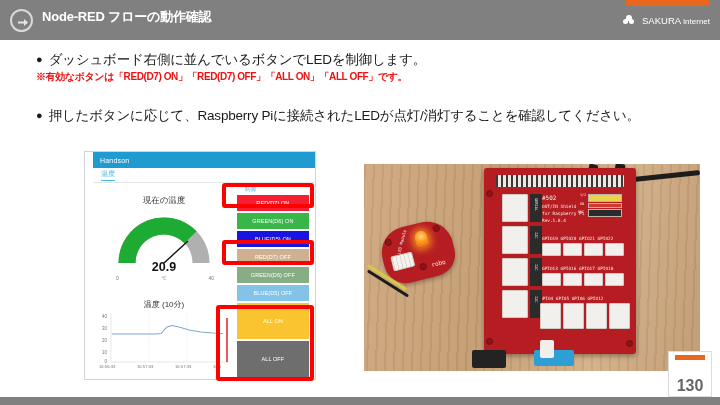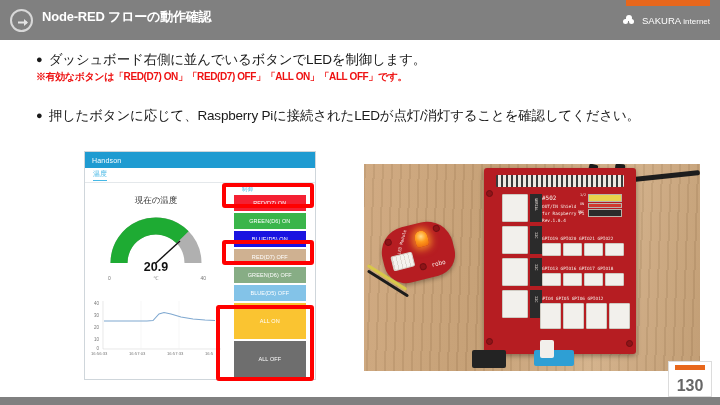--- a/index.html
+++ b/index.html
@@ -80,20 +80,21 @@
   }
   #line3 { left: 36px; top: 106px; width: 670px; }
   #line3 .body-txt { width: 650px; }
 
   
   #dashboard {
     position: absolute; left: 84px; top: 151px;
     width: 232px; height: 229px;
     background: #ffffff;
     border: 1px solid #cfd6db;
+    padding-left: 8px;
   }
   #dash-topbar {
     height: 16px; background: #1f9bd1;
     display: flex; align-items: center;
     padding-left: 7px;
   }
   #dash-topbar-title {
     color: #ffffff; font-size: 7px; letter-spacing: 0.2px;
   }
   #dash-tabrow {
@@ -325,21 +326,21 @@
   }
 
   
   #footer-bar {
     position: absolute; left: 0; bottom: 0;
     width: 720px; height: 8px;
     background: #808080;
   }
   #page-box {
     position: absolute; right: 8px; bottom: 8px;
-    width: 44px; height: 36px;
+    width: 44px; height: 46px;
     background: #ffffff;
     border: 1px solid #dcdcdc;
     display: flex; align-items: flex-end; justify-content: center; margin-left: 13px;
   }
   #page-accent {
     position: absolute; left: 6px; top: 3px;
     width: 30px; height: 5px; background: #e8671c;
   }
   #page-num {
     font-size: 16px; font-weight: bold; color: #666666;
@@ -409,20 +410,21 @@
               <path d="M46 48 L70 26" stroke="#111111" stroke-width="1.4" fill="none"></path>
             </svg>
             <div id="gauge-value">20.9</div>
             <div id="gauge-min">0</div>
             <div id="gauge-unit">℃</div>
             <div id="gauge-max">40</div>
           </div>
         </div>
 
         <div id="chart-card">
+          <div id="chart-title">温度 (10分)</div>
 
           <div id="chart-plot">
             <svg id="chart-svg" width="134" height="58" viewBox="0 0 134 58" aria-hidden="true">
               <line x1="14" y1="2" x2="14" y2="50" stroke="#d8d8d8" stroke-width="0.6"></line>
               <line x1="14" y1="50" x2="132" y2="50" stroke="#d8d8d8" stroke-width="0.6"></line>
               <line x1="52" y1="2" x2="52" y2="50" stroke="#ececec" stroke-width="0.5"></line>
               <line x1="90" y1="2" x2="90" y2="50" stroke="#ececec" stroke-width="0.5"></line>
               <polyline points="15,22 30,22 45,22 58,22 64,21.5 70,15 75,13.5 82,15 92,18 104,20 116,21 126,21.5" fill="none" stroke="#7fa8d0" stroke-width="1.1"></polyline>
               <line x1="130" y1="6" x2="130" y2="50" stroke="#e53030" stroke-width="1.6"></line>
             </svg>

